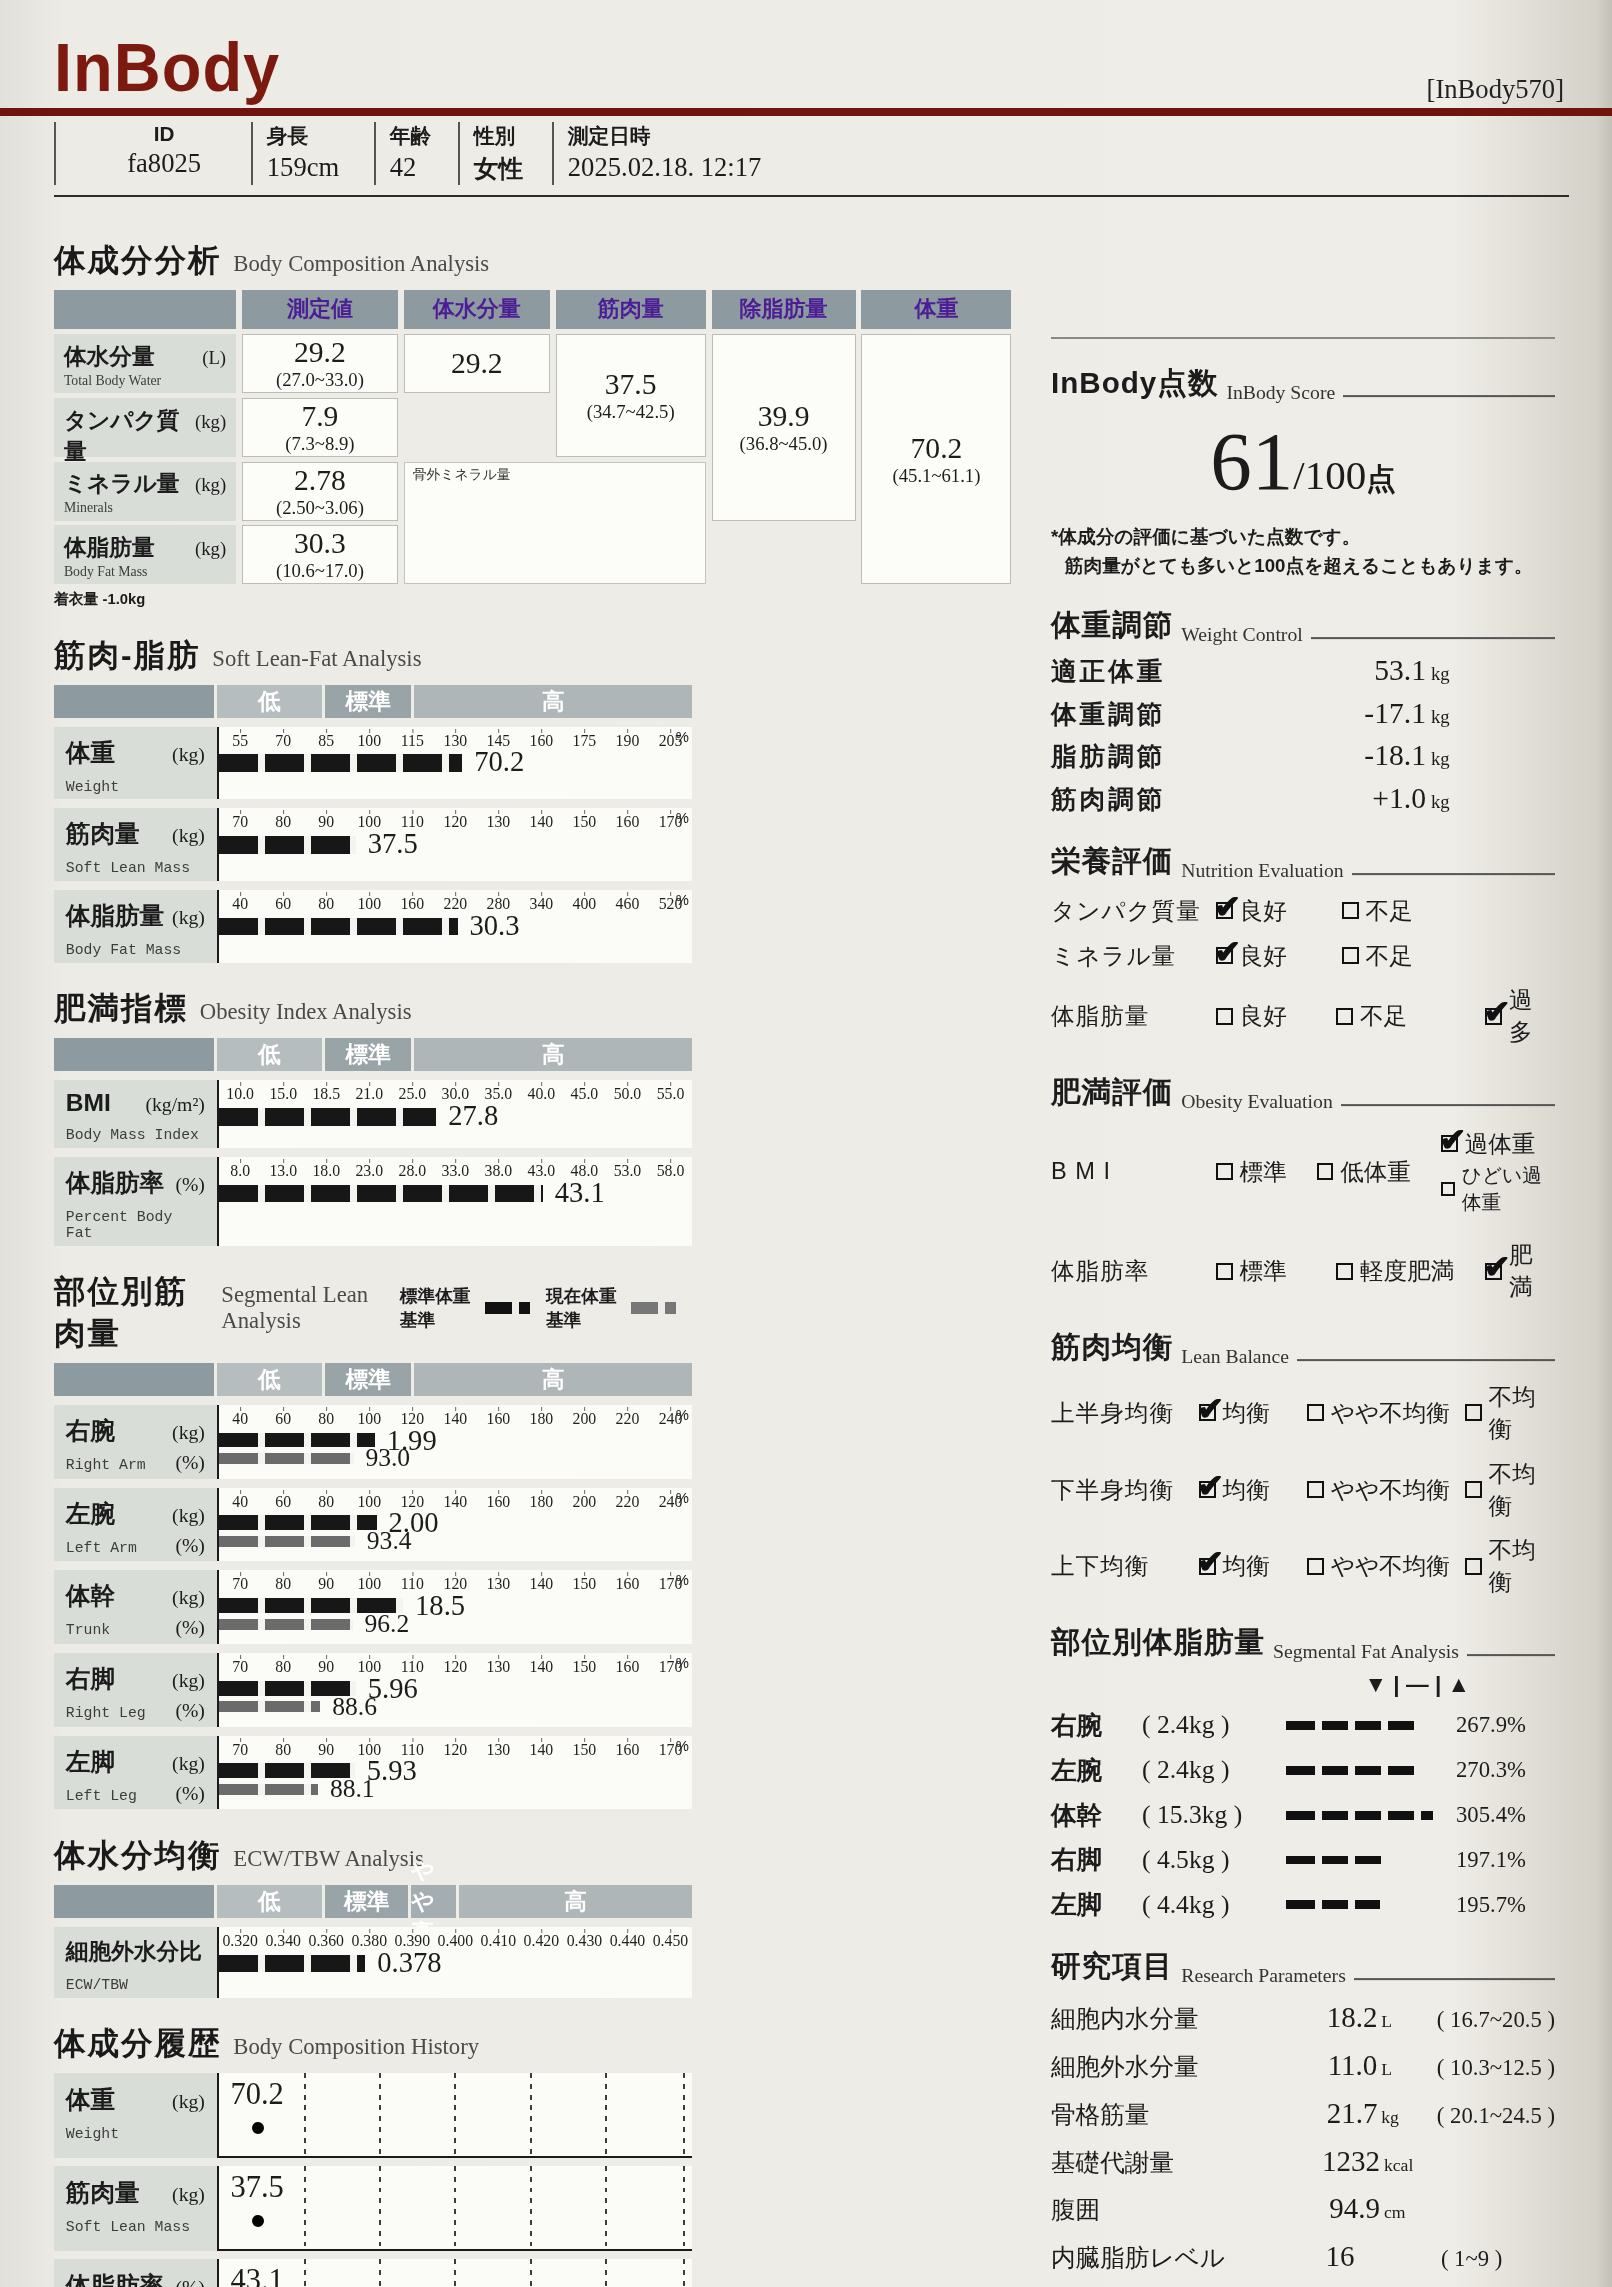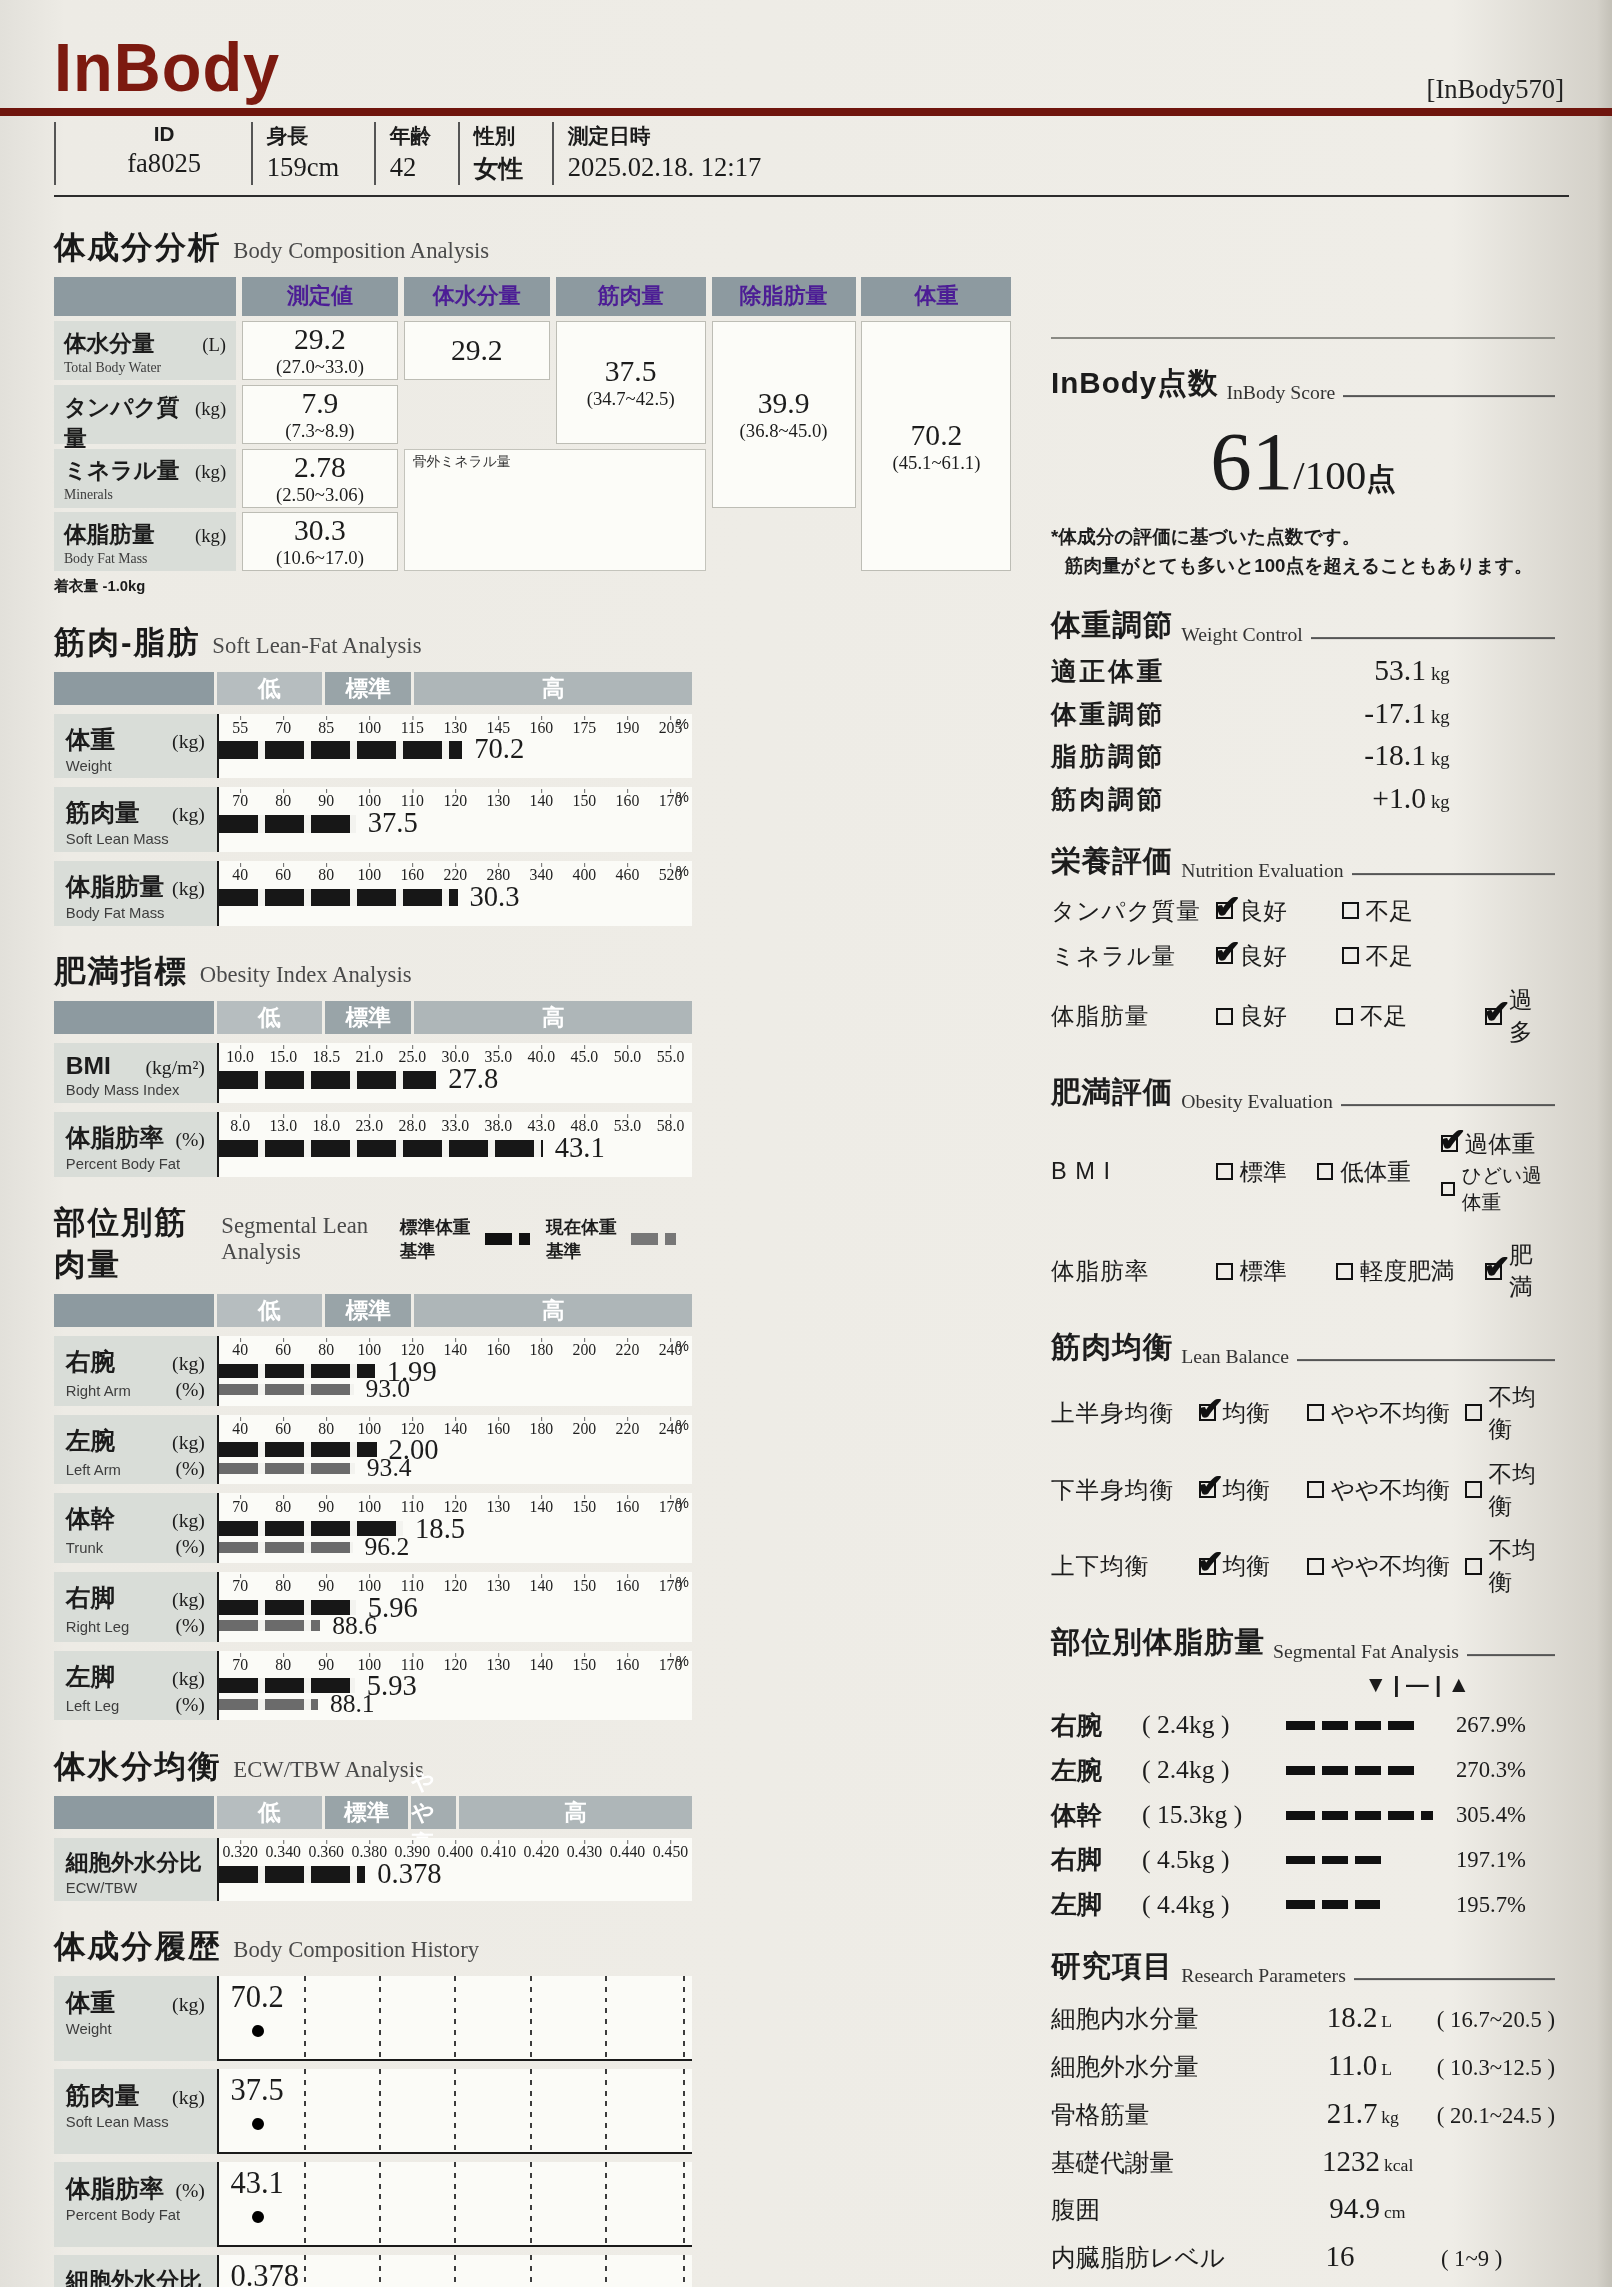--- a/index.html
+++ b/index.html
@@ -49,21 +49,21 @@
   .zh { display:flex; align-items:center; justify-content:center; border-right:3px solid #efede7; }
   .zh-label { width:25.5%; background:#8d9aa0; }
   .zh-low { width:17%; background:#b6bdbf; }
   .zh-std { width:14%; background:#99a4a8; }
   .zh-mid { width:7.5%; background:#a4adb0; }
   .zh-high { flex:1; background:#aeb6b8; border-right:none; }
   .brow { display:flex; margin-top:8.9px; }
   .blabel { width:25.5%; background:#d9ddd8; padding:8.9px 11.8px 4.9px; }
   .bl1 { display:flex; justify-content:space-between; align-items:baseline; font-size:24.6px; font-weight:bold; }
   .bl1 .u { font-size:19.7px; font-weight:normal; font-family:"Liberation Serif",serif; }
-  .bl-en { font-size:14.8px; color:#3d3d3d; font-family:Liberation Sans, sans-serif; margin-top:2px; }
+  .bl-en { font-size:14.8px; color:#3d3d3d; font-family:Liberation Mono, monospace; margin-top:10px; }
   .bl2 { display:flex; justify-content:space-between; align-items:baseline; }
   .bchart { flex:1; background:#fbfbf7; border-left:2px solid #1a1a1a; position:relative; padding:3px 0 7.9px; }
   .ticks { position:relative; height:21.7px; font-family:"Liberation Serif",serif; font-size:15.8px; color:#1f1f1f; }
   .tick { position:absolute; transform:translateX(-50%); top:2px; }
   .tick::before { content:""; position:absolute; top:-3px; left:50%; width:1px; height:3.9px; background:#666; }
   .pctc { position:absolute; top:2px; right:3px; font-size:14.8px; }
   .bline { position:relative; height:17.7px; margin-top:3px; }
   .bline.thin { height:10.8px; margin-top:5.9px; }
   .bfill { position:absolute; left:0; top:0; height:100%; background:repeating-linear-gradient(90deg,#171717 0 39px,#f3f3ef 39px 46px); }
   .bfill.gray { background:repeating-linear-gradient(90deg,#6b6b6b 0 39px,#f3f3ef 39px 46px); }
@@ -162,21 +162,21 @@
       <div class="id-l">測定日時</div>
       <div class="id-v">2025.02.18. 12:17</div>
     </div>
   </div>
 
   <div class="cols">
 
     <div class="col-left">
 
       <div>
-        <div class="sec-title" style="margin-top:16px;">
+        <div class="sec-title" style="margin-top:29px;">
           <span class="st-jp">体成分分析</span>
           <span class="st-en serif">Body Composition Analysis</span>
         </div>
         <div class="bc">
           <div class="bch" style="grid-column:1"></div>
           <div class="bch" style="grid-column:2">測定値</div>
           <div class="bch" style="grid-column:3">体水分量</div>
           <div class="bch" style="grid-column:4">筋肉量</div>
           <div class="bch" style="grid-column:5">除脂肪量</div>
           <div class="bch" style="grid-column:6">体重</div>

